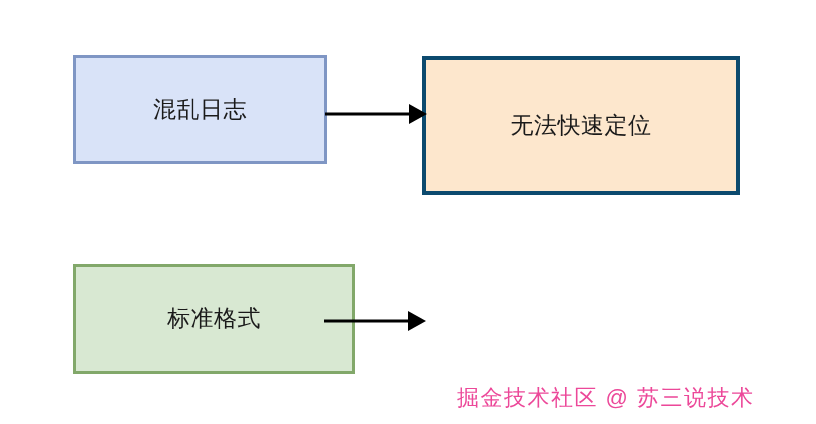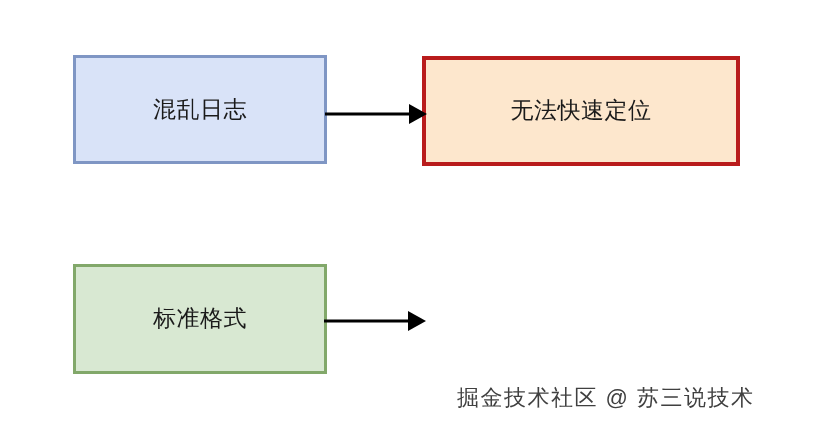--- a/index.html
+++ b/index.html
@@ -42,28 +42,28 @@
     top: 55px;
     width: 254px;
     height: 109px;
     background: #d9e3f8;
     border: 3px solid #7f96c4;
   }
   #node-cannot-locate {
     left: 422px;
     top: 56px;
     width: 318px;
-    height: 110px;
+    height: 139px;
     background: #fde7cd;
-    border: 4px solid #b91c1c;
+    border: 4px solid #0c4a6e;
   }
   #node-standard-format {
     left: 73px;
     top: 264px;
-    width: 254px;
+    width: 282px;
     height: 110px;
     background: #d8e8d2;
     border: 3px solid #82a86a;
     text-align: right;
   }
   #node-locate-in-30s {
     left: 422px;
     top: 263px;
     width: 319px;
     height: 110px;
@@ -99,21 +99,21 @@
     left: 457px;
     top: 381px;
     width: 345px;
     height: 34px;
     display: flex;
     align-items: center;
     justify-content: flex-start;
   }
   .watermark-text {
     font-size: 22px;
-    color: #404040;
+    color: #ec4899;
     letter-spacing: 1.5px;
     white-space: nowrap;
     font-weight: 400;
   }
 </style>
 </head>
 <body>
 
 <div id="canvas">
 

